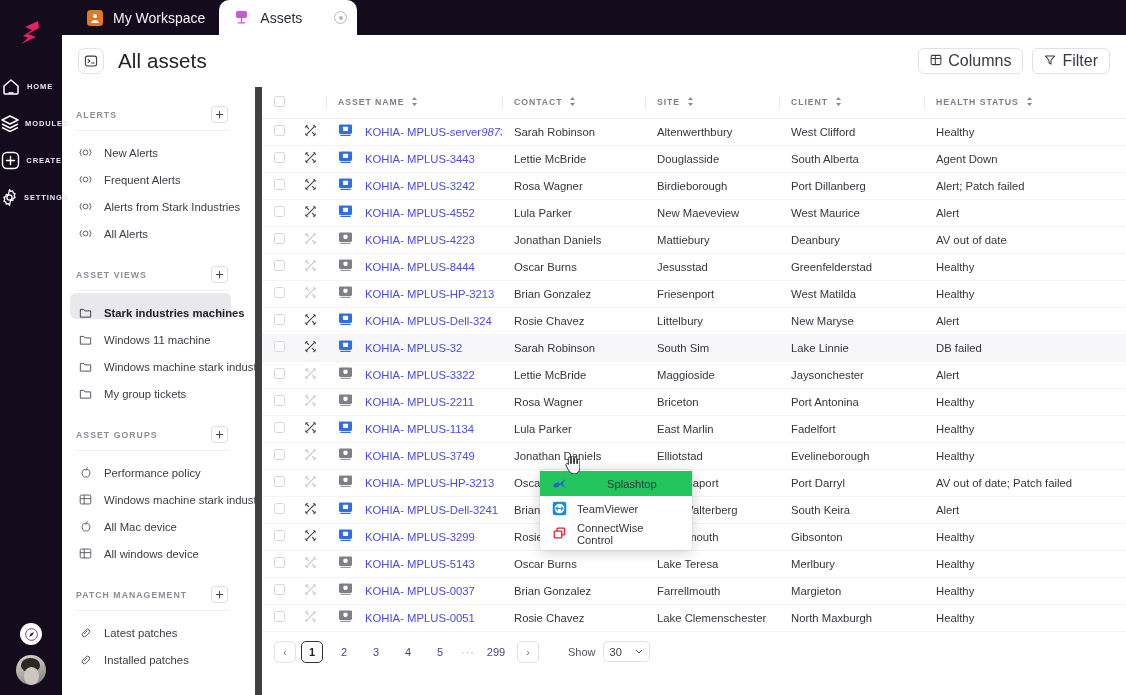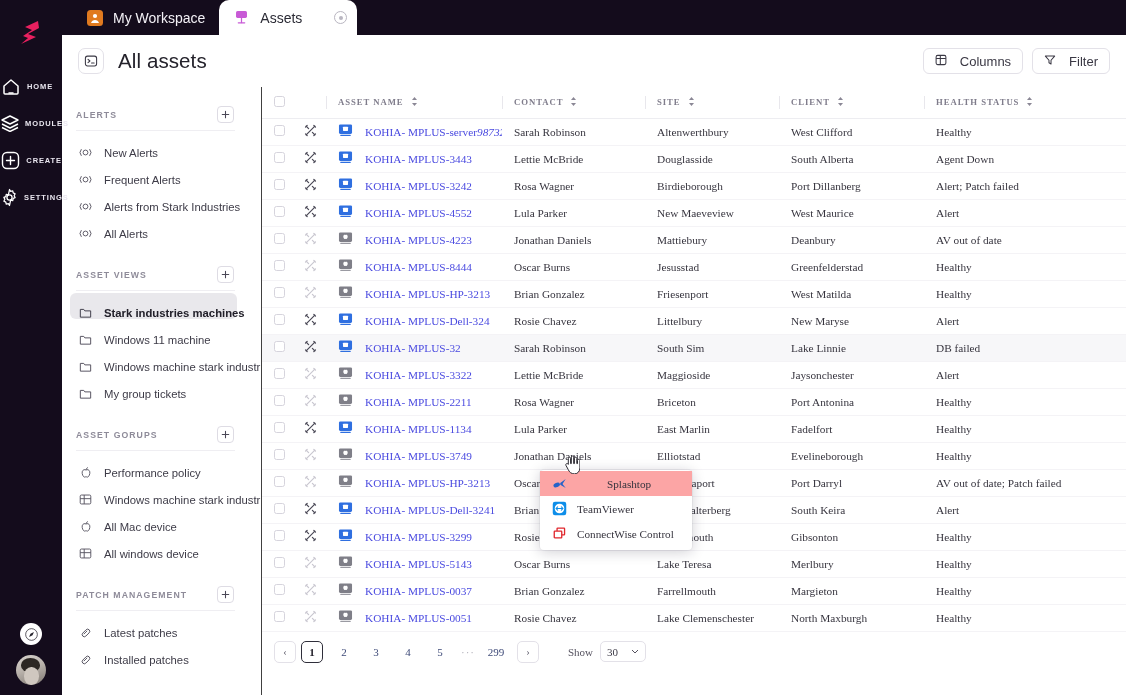--- a/index.html
+++ b/index.html
@@ -55,53 +55,53 @@
 
   
   .pghead { height: 52px; flex:0 0 52px; display:flex; align-items:center; padding: 0 16px 0 16px; }
   .pghead-ic {
     width: 26px; height:26px; border-radius:7px; border:1px solid #e3e1e8; background:#fff;
     display:flex; align-items:center; justify-content:center; margin-right: 14px; flex:0 0 26px;
   }
   .pgtitle { font-size: 20.5px; color:#24222b; font-weight: 400; letter-spacing:.1px; }
   .pghead-sp { flex:1; }
   .hbtn {
-    height: 26px; display:flex; align-items:center; gap: 13px; padding: 12px 11px;
+    height: 26px; display:flex; align-items:center; gap: 6px; padding: 12px 11px;
     border:1px solid #e3e1e8; border-radius: 6px; background:#fff; cursor:pointer;
-    font-size: 13px; color:#3a3844; margin-left: 9px;
+    font-size: 16px; color:#3a3844; margin-left: 9px;
   }
   .hbtn svg { flex:0 0 auto; }
 
   
   .body { flex:1; display:flex; min-height:0; }
 
   
   .lpanel {
-    width: 200px; flex:0 0 200px; border-right:1px solid #404040;
+    width: 200px; flex:0 0 200px; border-right:7px solid #404040;
     padding: 8px 16px 0 0; overflow:hidden; background:#fff;
   }
   .sec-head {
     display:flex; align-items:center; padding: 11px 11px 7px 14px;
   }
   .sec-title { font-size: 8.7px; letter-spacing: 1.05px; color:#8e8b99; font-weight: 700; flex:1; }
   .plus-btn {
     width: 17px; height:17px; border:1px solid #dedce4; border-radius: 4px; background:#fff;
     display:flex; align-items:center; justify-content:center; cursor:pointer; color:#4a4856;
   }
   .sec-rule { height:1px; background:#efeef2; margin: 0 10px 2px 14px; }
   .nav-item {
     display:flex; align-items:flex-end; gap: 11px; height: 26px; margin: 1px 8px; padding: 0 8px;
     border-radius: 6px; cursor:pointer; font-size: 11.3px; color:#3d3b47; white-space:nowrap;
   }
   .nav-item .nic { width: 15px; flex:0 0 15px; display:flex; align-items:center; justify-content:center; color:#55525f; }
   .nav-item.sel { background:#e9e8ec; font-weight: 700; color:#22202a; }
   .sec-gap { height: 14px; }
 
   
-  .tablewrap { flex:1; display:flex; flex-direction:column; min-width:0; position:relative;font-family:Liberation Serif, serif; }
+  .tablewrap { flex:1; display:flex; flex-direction:column; min-width:0; position:relative; }
   .tbl { width:100%; border-collapse: collapse; table-layout: fixed; }
   .tbl th {
     text-align:left; font-size: 8.7px; letter-spacing:.95px; color:#7f7c8b; font-weight:700;
     height: 31px; padding: 0 0 0 12px; border-bottom:1px solid #ededf1; background:#fff;
     position: relative;
   }
   .tbl th .thin { display:flex; align-items:center; gap:7px; }
   .tbl th.sep::before{ content:""; position:absolute; left:0; top:9px; bottom:9px; width:1px; background:#e8e7ec; }
   .tbl td {
     font-size: 11.3px; color:#37353f; height: 27px; padding: 0 0 0 12px;
@@ -147,21 +147,21 @@
   .ctxmenu {
     position:absolute; left: 278px; top: 383px; width: 152px;
     background:#fff; border-radius: 4px;
     box-shadow: 0 2px 14px rgba(20,16,40,.20), 0 0 0 1px rgba(20,16,40,.04);
     z-index: 40; padding: 1px 0 4px 0;
   }
   .ctxitem {
     display:flex; align-items:center; gap: 10px; height: 25px; padding: 0 12px;
     font-size: 11.2px; color:#35333d; cursor:pointer;
   }
-  .ctxitem.hov { background:#fca5a5;gap:40px; }
+  .ctxitem.hov { background:#22c55e;gap:40px; }
   .ctxic { width:15px; height:15px; flex:0 0 15px; display:flex; align-items:center; justify-content:center; }
   .cursor-hand { position:absolute; left: 303px; top: 369px; z-index: 45; pointer-events:none; }
 </style>
 </head>
 <body>
 
 <div class="app">
 
   <div class="rail">
     <div class="rail-logo">

